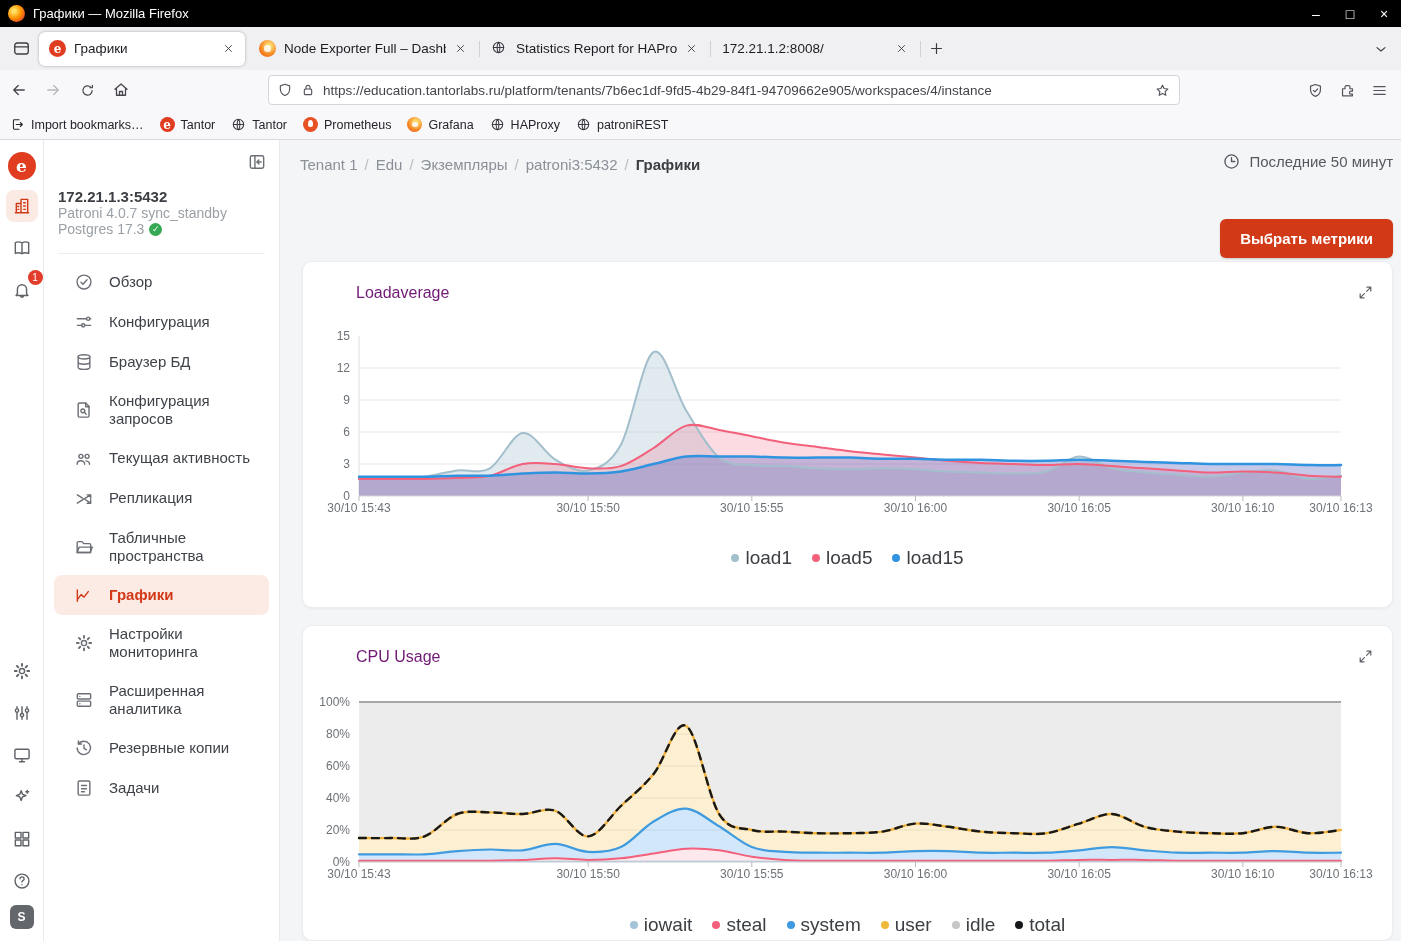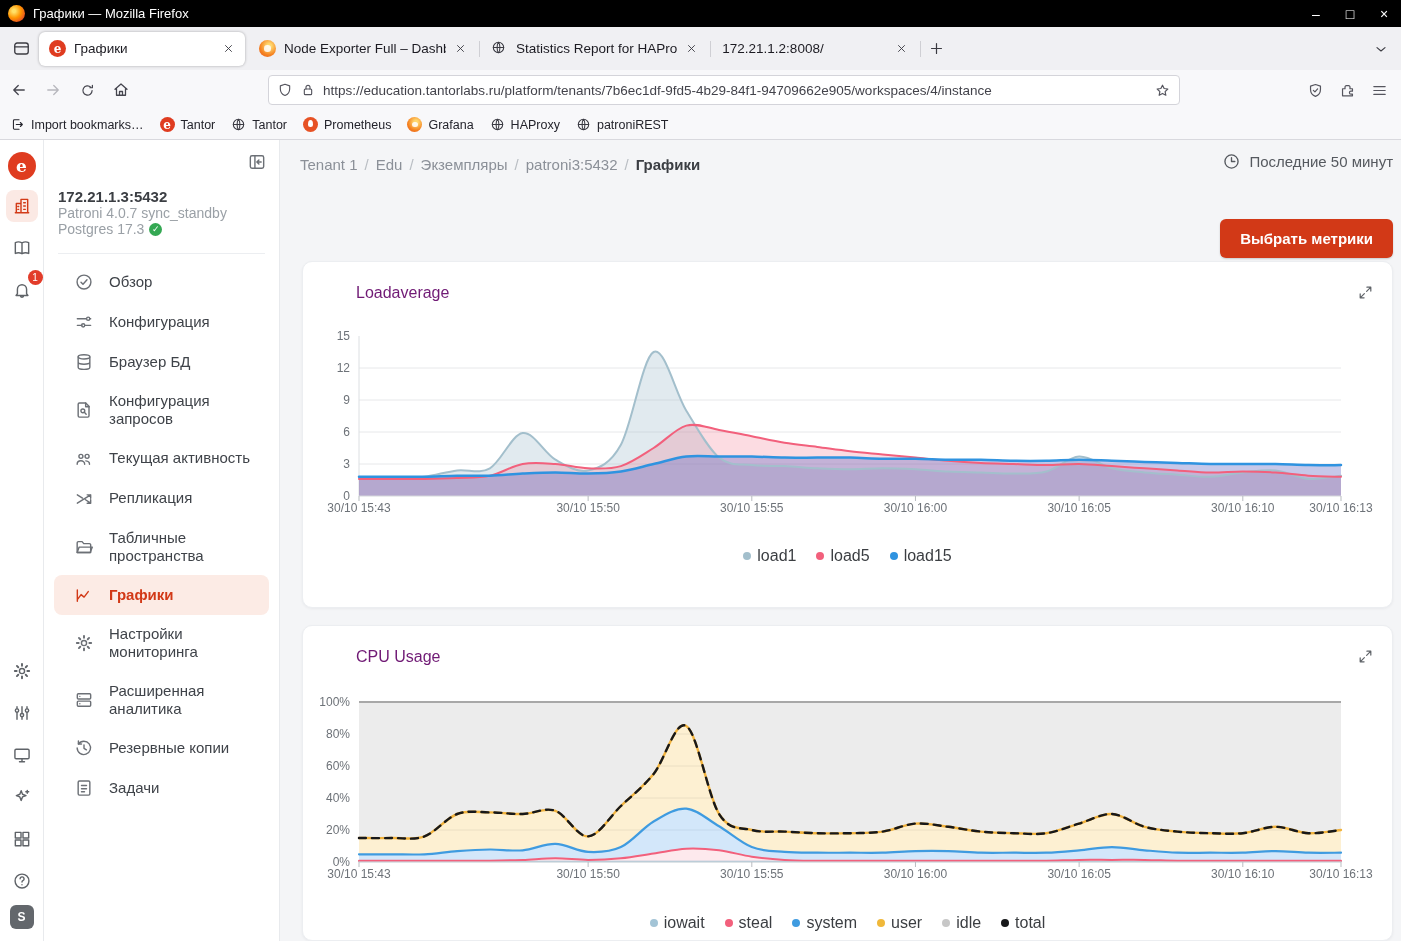--- a/index.html
+++ b/index.html
@@ -79,21 +79,21 @@
   .timerange { position:absolute; right:8px; top:12px; display:flex; align-items:center; gap:8px; color:#55595f; font-size:15px; }
   .timerange .ic { color:#55595f; }
   .btn-metrics { position:absolute; right:8px; top:64px; height:39px; padding:1px 20px; background:#d23917; color:#fff; border:none; border-radius:6px; font-size:15px; font-weight:bold; font-family:"Liberation Sans", sans-serif; box-shadow:0 1px 2px rgba(0,0,0,.18);margin-top:15px; }
 
   .card { position:absolute; left:22px; width:1091px; background:#fff; border:1px solid #eceef1; border-radius:10px; box-shadow:0 1px 3px rgba(16,24,40,.05); }
   .card1 { top:121px; height:347px; }
   .card2 { top:485px; height:316px; }
   .card-title { position:absolute; left:16px; top:22px; font-size:16px; color:#701a75;margin-left:37px; }
   .expand { position:absolute; right:18px; top:22px; color:#5f6368; }
   .chart-svg { position:absolute; left:12px; top:56px; }
-  .legend { position:absolute; left:0; width:100%; display:flex; justify-content:center; gap:20px; font-size:16px; color:#3b3e42; }
+  .legend { position:absolute; left:0; width:100%; display:flex; justify-content:center; gap:20px; font-size:19px; color:#3b3e42; }
   .legend1 { top:285px; } .legend2 { top:288px; }
   .legend .dot { display:inline-block; width:8px; height:8px; border-radius:50%; margin-right:6px; }
   .legend .li { display:flex; align-items:center; }
 </style>
 </head>
 <body>
 
 <div class="titlebar">
   <span class="ffx-logo"></span>
   <span class="win-title">Графики — Mozilla Firefox</span>

